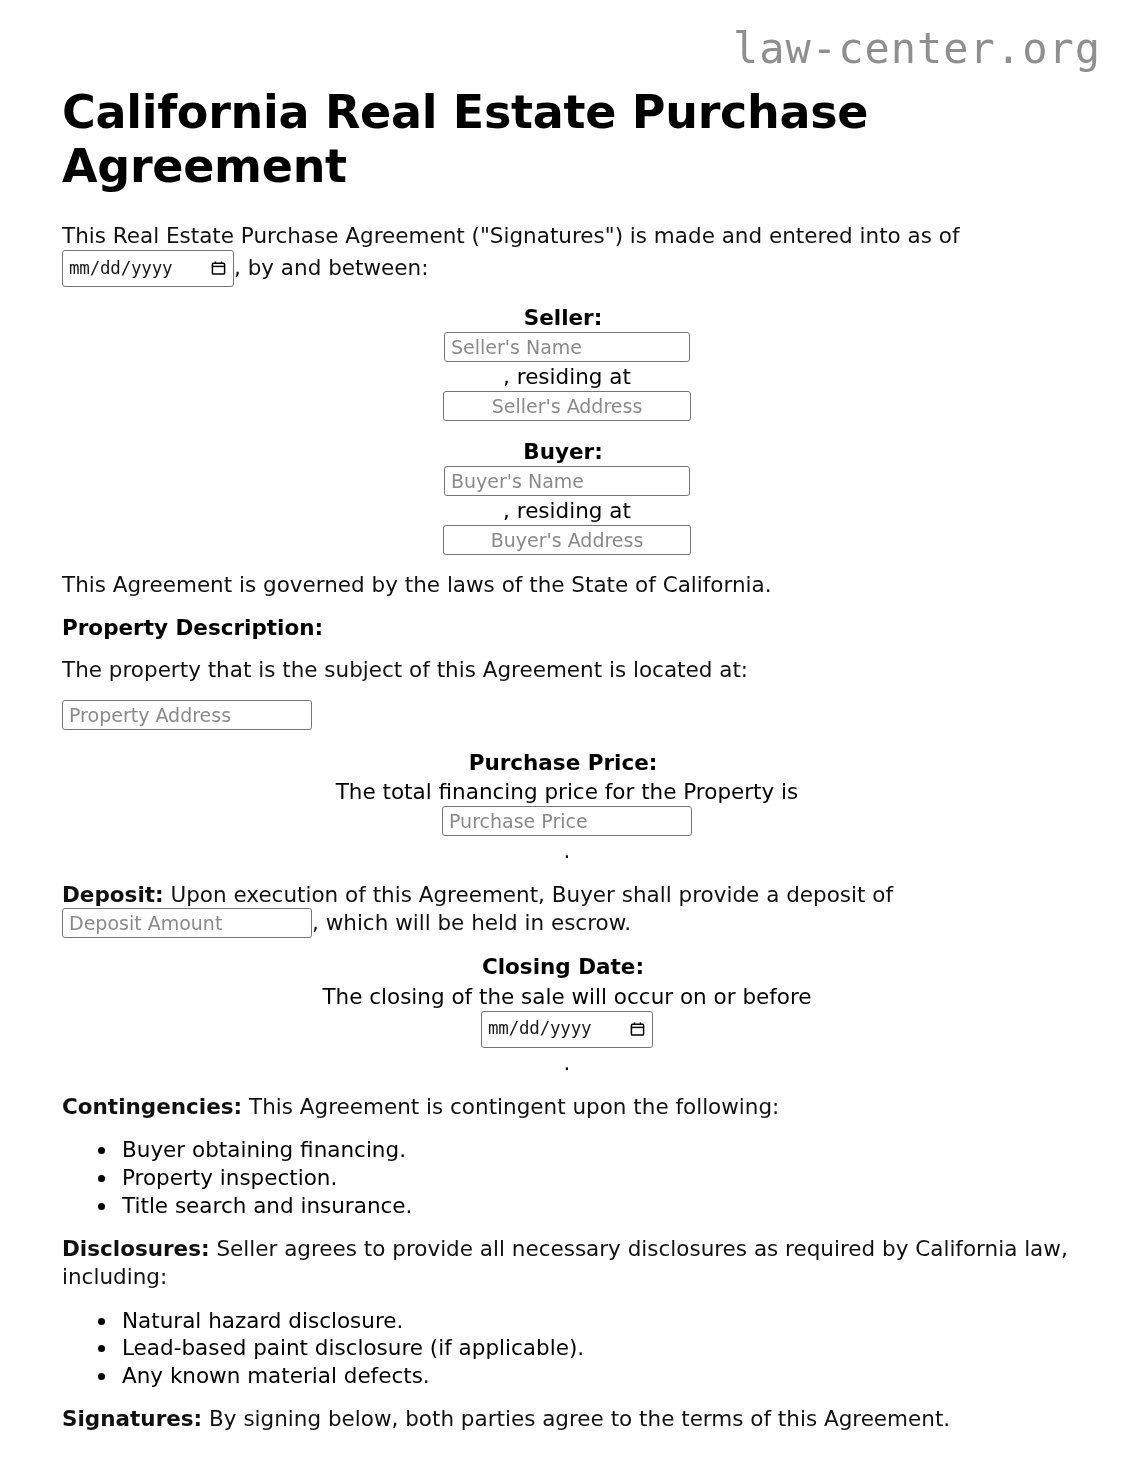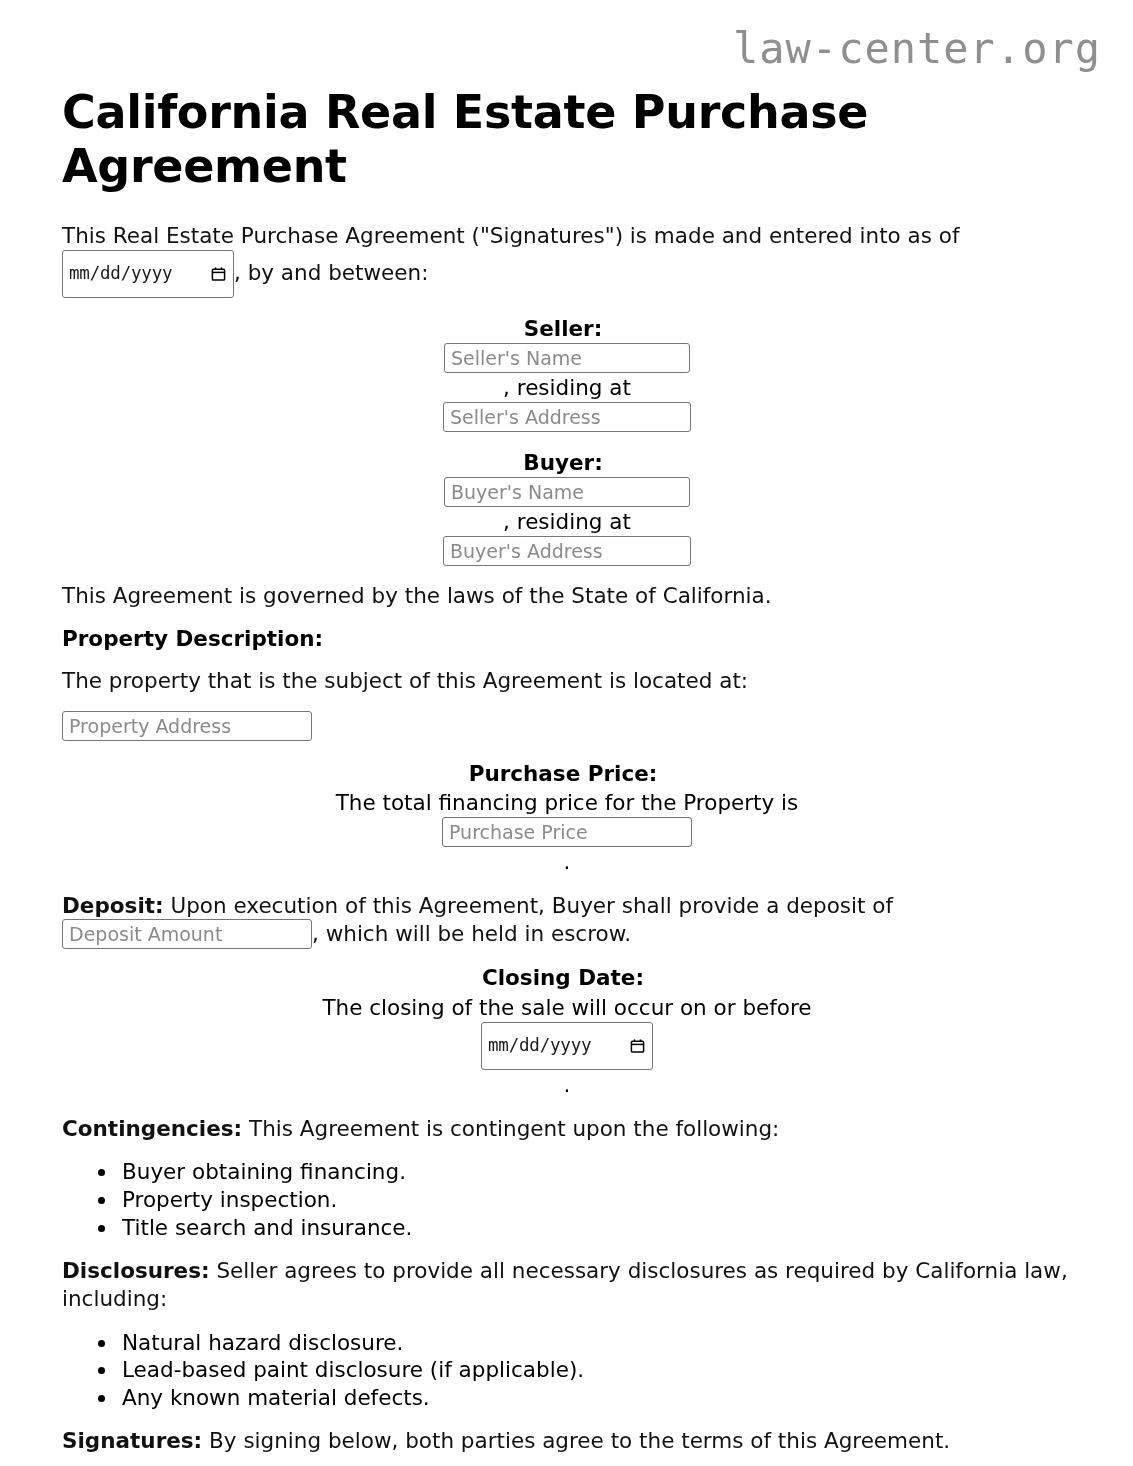--- a/index.html
+++ b/index.html
@@ -76,33 +76,33 @@
     background: #fff;
     border: 1px solid #767676;
     border-radius: 3px;
     padding: 3px 6px;
     box-sizing: border-box;
     height: 30px;
     outline: none;
   }
   input.tf::placeholder { color: #8a8a8a; opacity: 1; }
   .w-name { width: 246px; }
-  .w-addr { width: 248px; }
+  .w-addr { width: 248px; text-align: center; }
   .w-propaddr { width: 250px; }
   .w-price { width: 250px; }
   .w-deposit { width: 250px; }
 
   .datefield {
     display: inline-flex;
     align-items: center;
     justify-content: space-between;
     border: 1px solid #767676;
     border-radius: 3px;
     background: #fff;
-    height: 48px;
+    height: 37px;
     box-sizing: border-box;
     padding: 0 7px 0 6px;
     width: 172px;
     vertical-align: middle;
   }
   .datefield .dtxt {
     font-family: "DejaVu Sans Mono", "Liberation Mono", monospace;
     font-size: 17.5px;
     color: #1a1a1a;
     letter-spacing: -0.2px;

